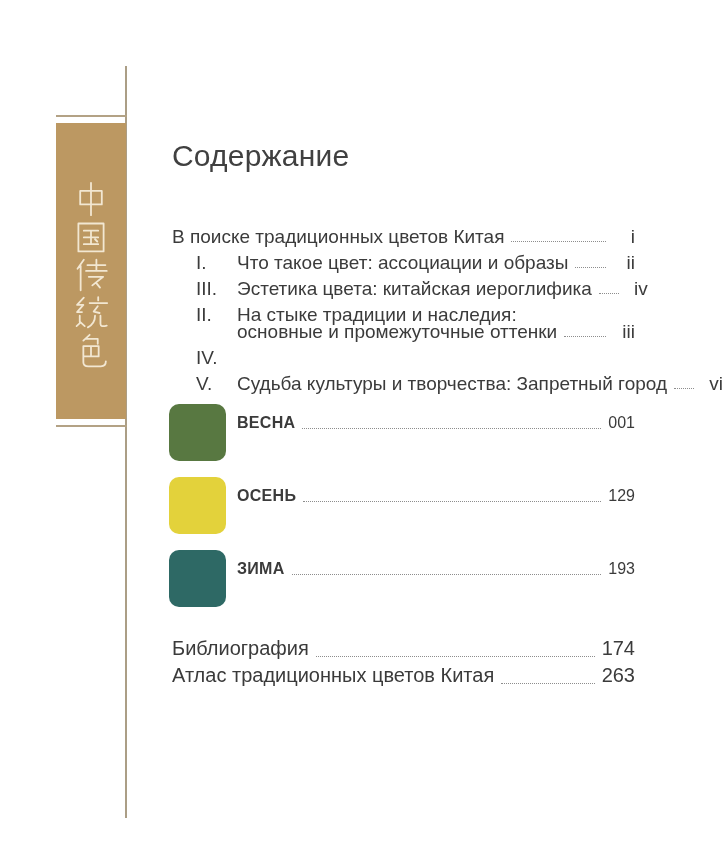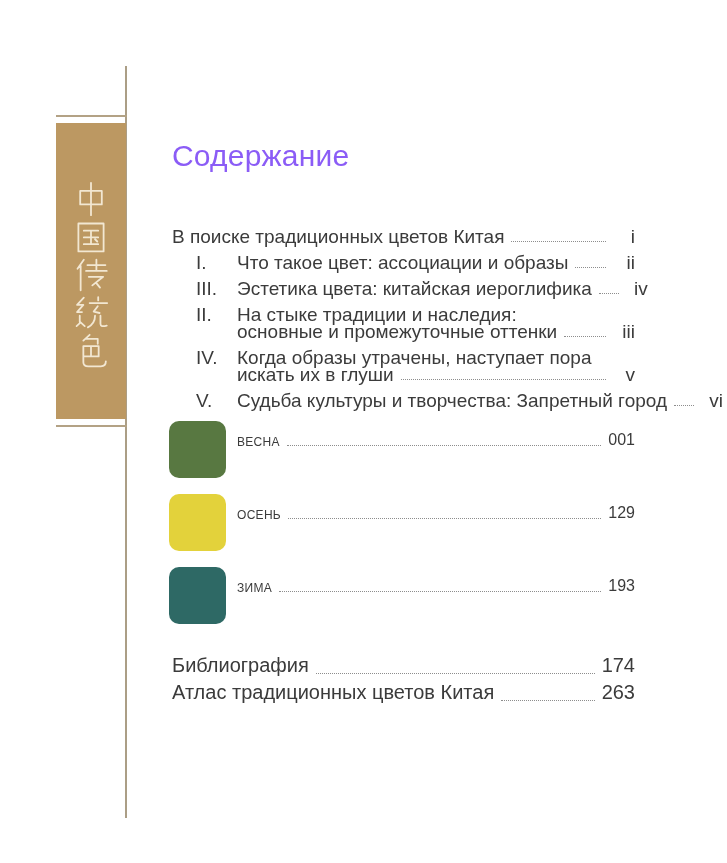--- a/index.html
+++ b/index.html
@@ -11,39 +11,39 @@
   .rule-h{position:absolute;left:56px;width:71px;height:2px;background:#b3a285;}
   .rule-top{top:115px;}
   .rule-bottom{top:425px;}
   .banner{position:absolute;left:56px;top:123px;width:70px;height:296px;
           display:flex;flex-direction:column;align-items:center;padding-top:58px;
           box-sizing:border-box;gap:2px;}
   .banner svg{display:block;}
 
   
   .content{position:absolute;left:172px;top:140px;width:463px;}
-  .title{font-size:30px;line-height:31px;font-weight:400;color:#8b5cf6;margin:0 0 57px 0;letter-spacing:0.2px;}
+  .title{font-size:30px;line-height:31px;font-weight:400;color:#404040;margin:0 0 57px 0;letter-spacing:0.2px;}
 
   
   .toc{font-size:19px;line-height:17px;}
   .toc-entry{margin-bottom:9px;}
   .toc-entry.chapter{display:grid;grid-template-columns:41px 1fr;padding-left:24px;}
   .toc-pre:empty{display:none;}
   .toc-line{display:flex;align-items:flex-end;}
   .toc-text{white-space:nowrap;}
   .leader{flex:1;border-bottom:1.5px dotted #8d8d8d;margin:0 7px 3px 7px;min-width:20px;}
   .pg{min-width:22px;text-align:right;white-space:nowrap;}
 
   
   .seasons{margin-top:12px;}
   .season-row{display:flex;margin-bottom:16px;}
   .season-row:last-child{margin-bottom:0;}
   .swatch{width:57px;height:57px;border-radius:10px;margin-left:-3px;flex:0 0 auto;}
   .season-line{flex:1;display:flex;align-items:flex-end;margin:9px 0 0 11px;height:19px;}
-  .season-label{font-size:12px;letter-spacing:0.3px;white-space:nowrap;}
+  .season-label{font-size:16px;letter-spacing:0.3px;white-space:nowrap;font-weight:bold;}
 
   
   .footer{margin-top:26px;font-size:20px;}
   .footer-row{display:flex;align-items:flex-end;height:27px;}
 </style>
 </head>
 <body>
 
 <div class="page">
 
@@ -114,28 +114,20 @@
           <div class="toc-line">
             <span class="toc-text">основные и промежуточные оттенки</span>
             <span class="leader"></span>
             <span class="pg">iii</span>
           </div>
         </div>
       </div>
 
       <div class="toc-entry chapter">
         <span class="num">IV.</span>
-        <div class="toc-body">
-          <div class="toc-pre">Когда образы утрачены, наступает пора</div>
-          <div class="toc-line">
-            <span class="toc-text">искать их в глуши</span>
-            <span class="leader"></span>
-            <span class="pg">v</span>
-          </div>
-        </div>
       </div>
 
       <div class="toc-entry chapter">
         <span class="num">V.</span>
         <div class="toc-body">
 
           <div class="toc-line">
             <span class="toc-text">Судьба культуры и творчества: Запретный город</span>
             <span class="leader"></span>
             <span class="pg">vi</span>

